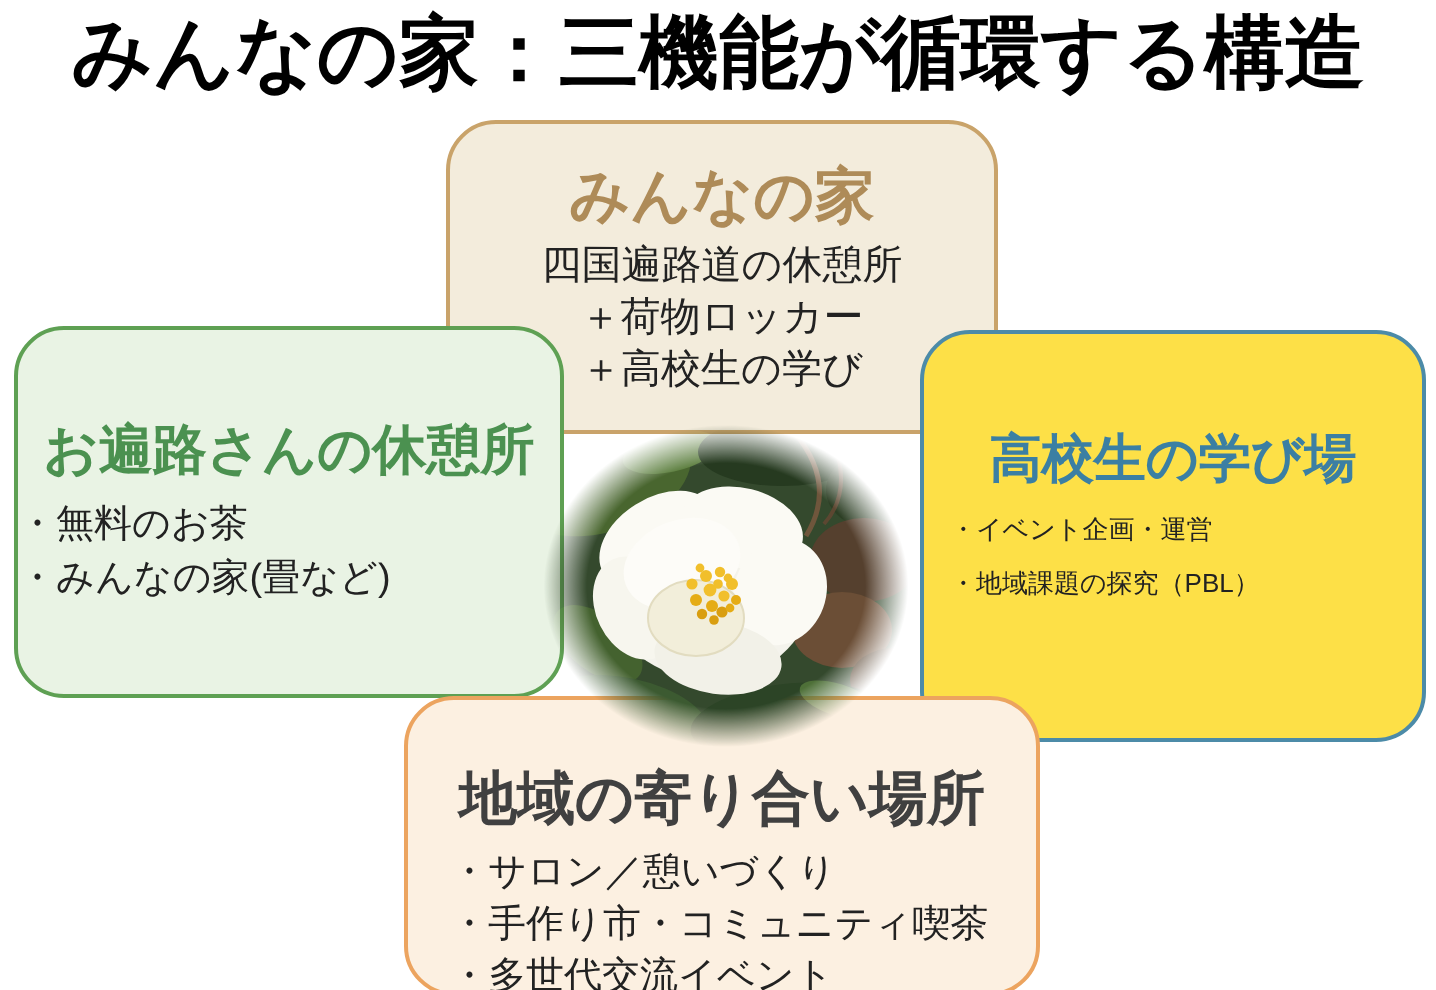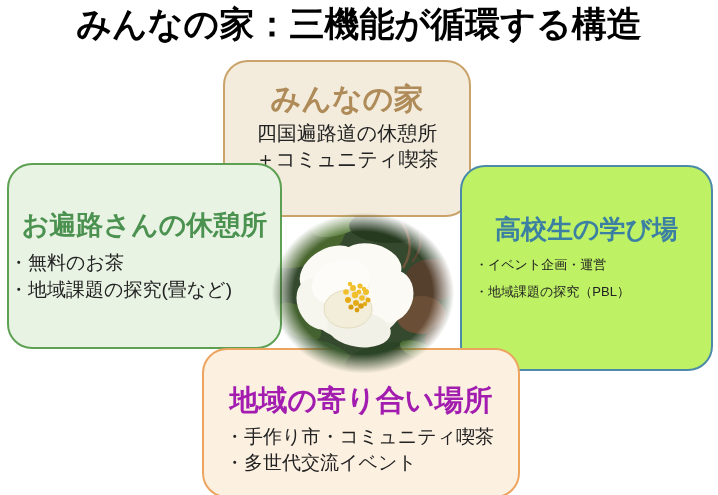--- a/index.html
+++ b/index.html
@@ -11,21 +11,21 @@
     overflow: hidden;
     font-family: "Liberation Sans", "DejaVu Sans", sans-serif;
   }
   .main-title {
     position: absolute;
     top: 2px;
     left: 0;
     width: 100%;
     margin: 0;
     text-align: center;
-    font-size: 35px;
+    font-size: 40px;
     font-weight: bold;
     color: #000000;
     line-height: 1.25;
     white-space: nowrap;
   }
   .box {
     position: absolute;
     box-sizing: border-box;
     border: 2px solid #999;
     border-radius: 25px;
@@ -33,21 +33,21 @@
   }
   .box-title {
     font-weight: bold;
     text-align: center;
     white-space: nowrap;
   }
   .box-body { color: #222222; }
   .box-body .line { white-space: nowrap; }
 
   
-  .box-house { left: 223px; top: 60px; width: 248px; height: 157px; z-index: 1; }
+  .box-house { left: 223px; top: 60px; width: 276px; height: 157px; z-index: 1; }
   .box-house .box-title { padding-top: 20px; font-size: 30px; line-height: 34px; }
   .box-house .box-body { margin-top: 4px; font-size: 20px; line-height: 26px; text-align: center; }
 
   
   .box-pilgrim { left: 7px; top: 163px; width: 275px; height: 186px; z-index: 2; }
   .box-pilgrim .box-title { padding-top: 44px; font-size: 27px; line-height: 32px; }
   .box-pilgrim .box-body { margin-top: 8px; font-size: 19px; line-height: 27px; }
 
   
   .box-student { left: 460px; top: 165px; width: 253px; height: 206px; z-index: 2; }
@@ -72,43 +72,45 @@
 <body>
 
 <div class="slide">
 
   <h1 class="main-title">みんなの家：三機能が循環する構造</h1>
 
   <div class="box box-house" style="background: rgb(243, 236, 220); border-color: rgb(201, 163, 106);">
     <div class="box-title" style="color: rgb(174, 139, 88);">みんなの家</div>
     <div class="box-body" style="color: rgb(34, 34, 34);">
         <div class="line">四国遍路道の休憩所</div>
-        <div class="line">＋コミュニティ喫茶</div>
+        <div class="line">＋荷物ロッカー</div>
+        <div class="line">＋高校生の学び</div>
       </div>
   </div>
 
   <div class="box box-pilgrim" style="background: rgb(233, 243, 228); border-color: rgb(94, 160, 83);">
     <div class="box-title" style="color: rgb(75, 145, 80);">お遍路さんの休憩所</div>
     <div class="box-body" style="color: rgb(34, 34, 34);">
         <div class="line">・無料のお茶</div>
-        <div class="line">・地域課題の探究(畳など)</div>
+        <div class="line">・みんなの家(畳など)</div>
       </div>
   </div>
 
-  <div class="box box-student" style="background: #bef264; border-color: rgb(76, 139, 168);">
+  <div class="box box-student" style="background: #fde047; border-color: rgb(76, 139, 168);">
     <div class="box-title" style="color: rgb(59, 127, 163);">高校生の学び場</div>
     <div class="box-body" style="color: rgb(34, 34, 34);">
         <div class="line">・イベント企画・運営</div>
         <div class="line">・地域課題の探究（PBL）</div>
       </div>
   </div>
 
   <div class="box box-community" style="background: rgb(252, 240, 225); border-color: rgb(236, 164, 95);">
-    <div class="box-title" style="color: #a21caf;">地域の寄り合い場所</div>
+    <div class="box-title" style="color: #404040;">地域の寄り合い場所</div>
     <div class="box-body" style="color: rgb(34, 34, 34);">
+        <div class="line">・サロン／憩いづくり</div>
         <div class="line">・手作り市・コミュニティ喫茶</div>
         <div class="line">・多世代交流イベント</div>
       </div>
   </div>
 
   <svg class="photo" viewBox="0 0 188 166" xmlns="http://www.w3.org/2000/svg" aria-hidden="true">
     <defs>
       <radialGradient id="pfade" cx="0.5" cy="0.5" r="0.5">
         <stop offset="0.74" stop-color="#ffffff"></stop>
         <stop offset="0.97" stop-color="#ffffff" stop-opacity="0"></stop>

